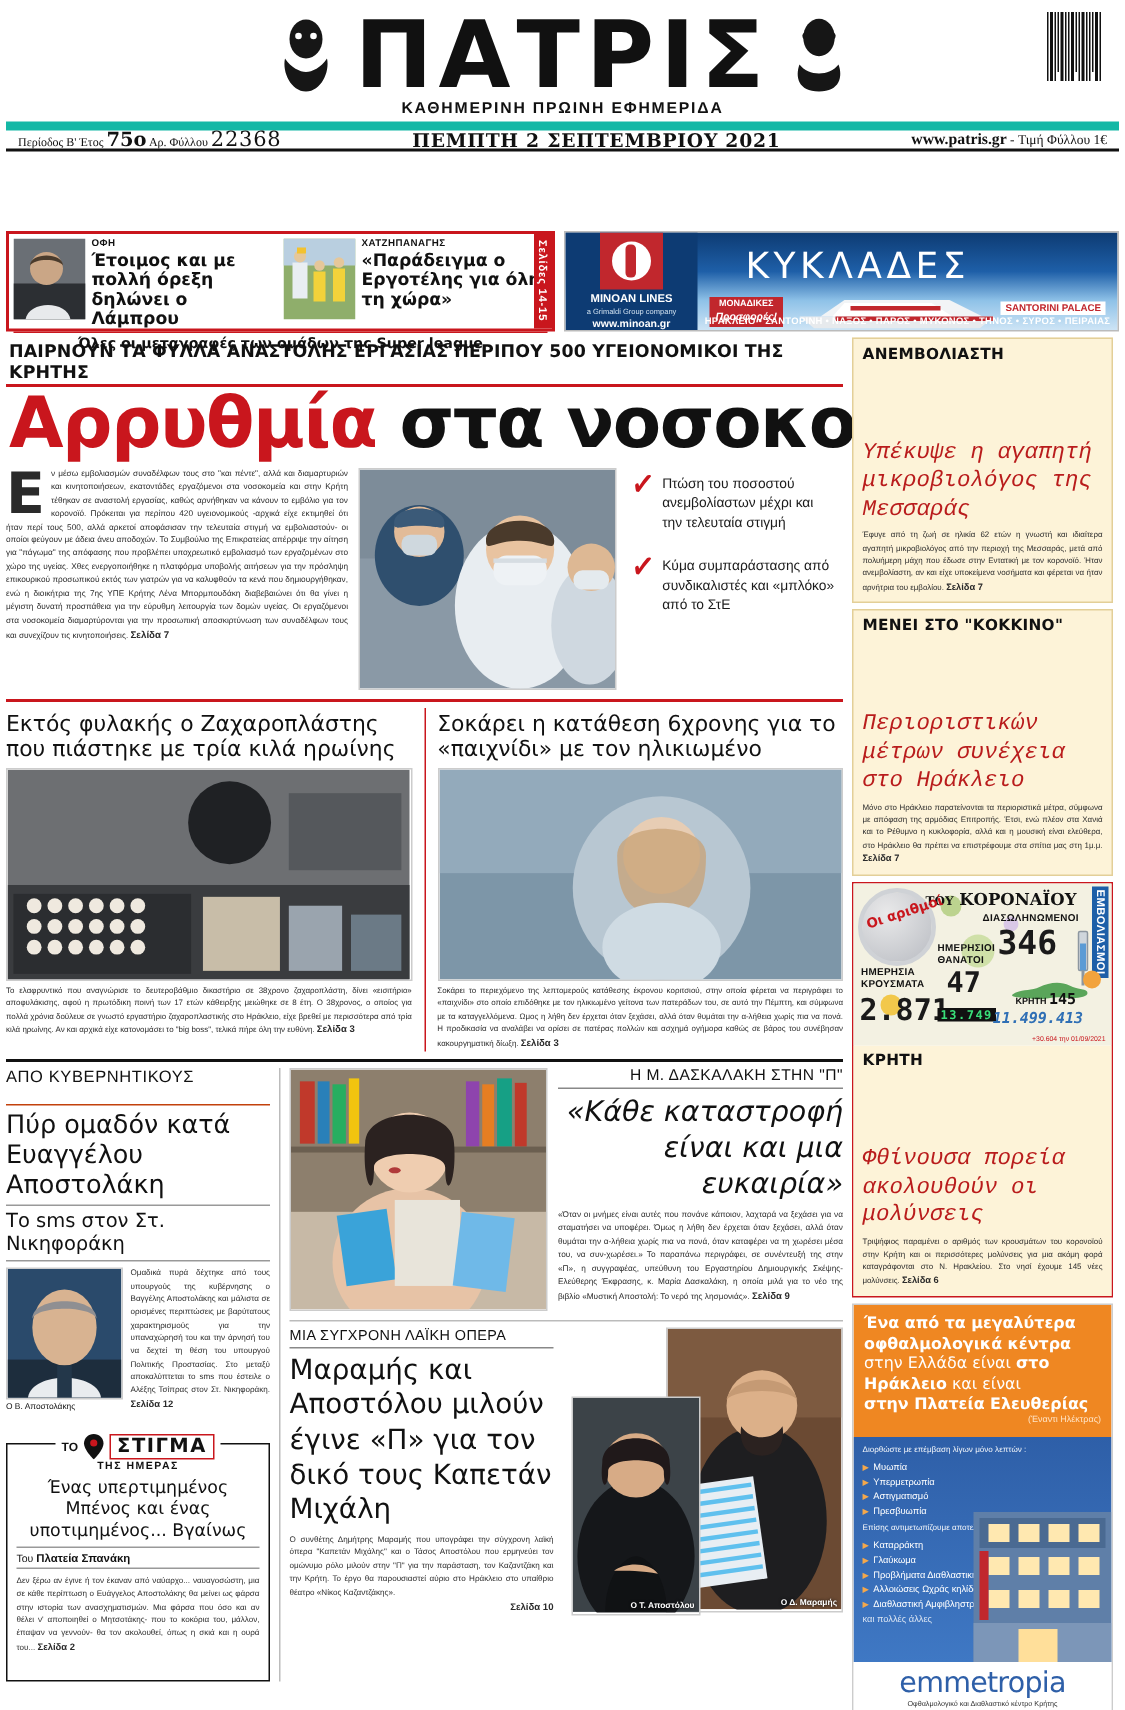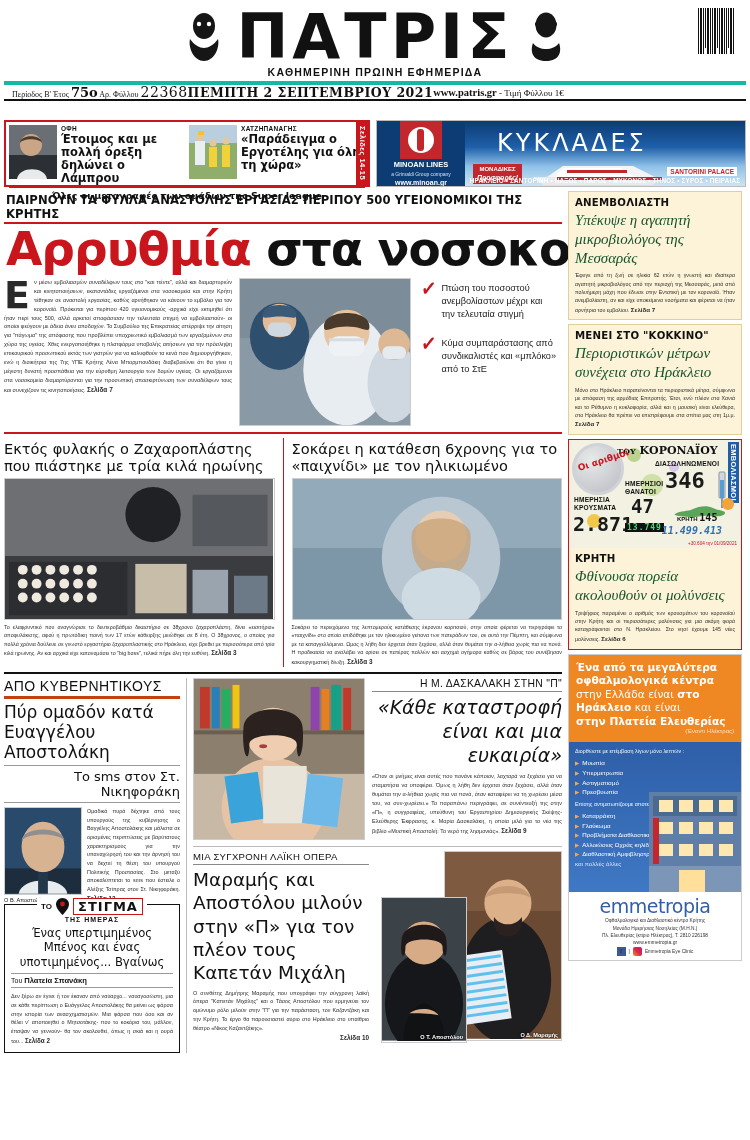--- a/index.html
+++ b/index.html
@@ -31,33 +31,33 @@
     margin-top: -4px;
   }
   .portrait { width: 44px; height: 56px; position: relative; }
   .portrait svg { width: 100%; height: 100%; }
   .barcode { position: absolute; right: 6px; top: 8px; width: 46px; height: 54px; display: flex; gap: 1px; align-items: flex-start; }
   .barcode i { display: block; width: 1px; height: 46px; background: #111; }
   .barcode i.w { width: 2px; }
   .barcode i.s { height: 40px; }
 
   .info-bar {
-    display: flex; align-items: center; 
-    border-top: 4px solid #14b8a6; border-bottom: 2px solid #111;
-    height: 20px; padding: 0 8px; margin: 3px 4px 14px 4px;
+    display: flex; align-items: center; justify-content: space-between;
+    border-top: 6px solid #14b8a6; border-bottom: 2px solid #111;
+    height: 20px; padding: 0 8px; margin: 3px 4px 0 4px;
   }
   .info-left { font-size: 8px; font-family: "Liberation Serif", serif; }
   .info-left b { font-size: 13px; font-family: "DejaVu Serif", serif; }
   .info-left .issue { font-size: 14px; font-family: "DejaVu Serif", serif; letter-spacing: .5px; }
   .info-center { font-family: "DejaVu Serif", serif; font-weight: 700; font-size: 12.5px; letter-spacing: .5px; }
   .info-right { font-size: 9px; font-family: "Liberation Serif", serif; }
   .info-right b { font-size: 10.5px; }
 
   
-  .top-banners { display: flex; gap: 6px; padding: 5px 4px 0 4px; height: 72px; }
+  .top-banners { display: flex; gap: 6px; padding: 5px 4px 0 4px; height: 72px; margin-top: 48px; }
   .sports-box {
     flex: 0 0 366px; border: 2px solid #c9161d; background: #fff; position: relative;
     display: flex; flex-direction: column; padding: 3px;
   }
   .sports-top { display: flex; flex: 1; gap: 4px; }
   .sports-item { display: flex; gap: 4px; flex: 1; }
   .sports-photo { width: 48px; height: 54px; flex: 0 0 48px; }
   .sports-txt { flex: 1; }
   .sports-kicker { font-size: 6.5px; font-weight: 700; letter-spacing: .3px; margin-bottom: 1px; }
   .sports-head { font-size: 11.5px; font-weight: 700; line-height: 1.12; font-family: "DejaVu Sans", sans-serif; }
@@ -115,30 +115,30 @@
   .sub-photo { height: 142px; border: 1px solid #ccc; overflow: hidden; position: relative; }
   .sub-cap { font-size: 5.3px; line-height: 1.6; text-align: justify; color: #2b2b2b; padding-top: 3px; }
   .sub-cap .pg { font-weight: 700; font-size: 6.4px; }
   .vsep { width: 1px; background: #c9161d; }
 
   
   .lower { display: flex; gap: 6px; margin-top: 5px; border-top: 2px solid #111; padding-top: 4px; }
   .lower-left { width: 176px; }
   .lower-mid { width: 376px; border-left: 1px solid #bbb; padding-left: 6px; }
 
-  .gov-kicker { font-size: 14px; letter-spacing: .4px; border-bottom: 3px solid #c2410c; padding-bottom: 2px; }
+  .gov-kicker { font-size: 11px; letter-spacing: .4px; border-bottom: 1px solid #c2410c; padding-bottom: 12px; }
   .gov-head { font-family: "DejaVu Sans", sans-serif; font-size: 17px; line-height: 1.18; padding: 3px 0 3px; }
-  .gov-sub { font-family: "DejaVu Sans", sans-serif; font-size: 13px; border-top: 1px solid #999; border-bottom: 1px solid #999; padding: 3px 0; margin-bottom: 4px; text-align: right; }
+  .gov-sub { font-family: "DejaVu Sans", sans-serif; font-size: 13px; border-top: 1px solid #999; border-bottom: 1px solid #999; padding: 3px 0; margin-bottom: 4px; }
   .gov-body { display: flex; gap: 5px; }
   .gov-photo { width: 78px; height: 88px; border: 1px solid #ccc; overflow: hidden; position: relative; }
   .gov-text { flex: 1; font-size: 5.4px; line-height: 1.6; text-align: justify; color: #2b2b2b; }
   .gov-cap { font-size: 5.6px; margin-top: 2px; }
   .gov-pg { font-weight: 700; font-size: 6.3px; }
 
-  .stigma-box { border: 1px solid #111; margin-top: 0; padding: 5px 6px 6px; position: relative; }
+  .stigma-box { border: 1px solid #111; margin-top: 20px; padding: 5px 6px 16px; position: relative; }
   .stigma-top { display: flex; align-items: center; justify-content: center; gap: 3px; margin-top: -12px; background: #fff; width: fit-content; margin-left: auto; margin-right: auto; padding: 0 4px;}
   .stigma-to { font-size: 8px; font-weight: 700; }
   .pin { width: 15px; height: 17px; position: relative; }
   .stigma-word { border: 1.6px solid #c9161d; color: #111; font-family: "DejaVu Sans", sans-serif; font-weight: 700; font-size: 13px; letter-spacing: 1px; padding: 0 4px; }
   .stigma-day { text-align: center; font-size: 7px; font-weight: 700; letter-spacing: 1px; margin-top: 1px;}
   .stigma-head { text-align: center; font-family: "DejaVu Sans", sans-serif; font-size: 11.6px; line-height: 1.25; padding: 3px 2px 4px; }
   .stigma-by { font-size: 7px; border-top: 1px solid #999; border-bottom: 1px solid #999; padding: 2px 0; }
   .stigma-by b { font-size: 7.6px; }
   .stigma-text { font-size: 5.4px; line-height: 1.62; text-align: justify; padding-top: 4px; color: #2b2b2b; }
 
@@ -159,21 +159,21 @@
   .opera-pg { font-weight: 700; font-size: 6.4px; text-align: right; display: block; margin-top: 1px;}
   .opera-photos { flex: 1; position: relative; height: 196px; }
   .op-photo-b { position: absolute; right: 0; top: 0; width: 118px; height: 190px; border: 1px solid #ccc; overflow: hidden; }
   .op-photo-a { position: absolute; left: 6px; top: 46px; width: 86px; height: 146px; border: 1px solid #ccc; overflow: hidden; z-index: 2;}
   .op-cap { position: absolute; bottom: 2px; right: 3px; color: #fff; font-size: 5.6px; font-weight: 700; text-shadow: 0 0 2px #000;}
 
   
   .side-card { background: #fdf3d8; border: 1px solid #e3cf98; padding: 5px 6px; }
   .side-card + .side-card { margin-top: 4px; }
   .side-kicker { font-family: "DejaVu Sans", sans-serif; font-weight: 700; font-size: 10.2px; letter-spacing: .2px; }
-  .side-head { font-family: Liberation Serif, serif; font-style: italic; font-size: 15px; line-height: 1.25; color: #14532d; padding: 3px 0 4px; }
+  .side-head { font-family: Liberation Mono, monospace; font-style: italic; font-size: 15px; line-height: 1.25; color: #b91c1c; padding: 3px 0 4px; margin-top: 48px; }
   .side-text { font-size: 5.3px; line-height: 1.58; text-align: justify; color: #2b2b2b; }
   .side-text .pg { font-weight: 700; font-size: 6.2px; }
 
   .covid-box { border: 1px solid #c9161d; margin-top: 4px; }
   .covid-graphic { position: relative; height: 108px; background: #f3f1e2; overflow: hidden; }
   .cv-title { position: absolute; left: 48px; top: 4px; font-family: "DejaVu Serif", serif; font-weight: 700; font-size: 11px; }
   .cv-title .sm { font-size: 8px; }
   .cv-vert { position: absolute; right: 2px; top: 2px; writing-mode: vertical-rl; background: #1d5fa8; color: #fff; font-size: 7.5px; font-weight: 700; padding: 2px 1px; letter-spacing: .3px;}
   .cv-lens { position: absolute; left: 3px; top: 3px; width: 52px; height: 52px; border-radius: 50%; background: radial-gradient(circle at 35% 30%, #e9e9ea, #b9bcc2); border: 3px solid #cfd2d6; }
   .cv-lens-txt { position: absolute; left: 8px; top: 16px; color: #c9161d; font-family: "DejaVu Sans", sans-serif; font-weight: 700; font-size: 9px; transform: rotate(-18deg); line-height: 1; }
@@ -544,21 +544,21 @@
               <div class="feat-text">
                 <span>«Όταν οι μνήμες είναι αυτές που πονάνε κάποιον, λαχταρά να ξεχάσει για να σταματήσει να υποφέρει. Όμως η λήθη δεν έρχεται όταν ξεχάσει, αλλά όταν θυμάται την α-λήθεια χωρίς πια να πονά, όταν καταφέρει να τη χωρέσει μέσα του, να συν-χωρέσει.» Το παραπάνω περιγράφει, σε συνέντευξή της στην «Π», η συγγραφέας, υπεύθυνη του Εργαστηρίου Δημιουργικής Σκέψης-Ελεύθερης Έκφρασης, κ. Μαρία Δασκαλάκη, η οποία μιλά για το νέο της βιβλίο «Μυστική Αποστολή: Το νερό της λησμονιάς».</span>
                 <span class="pg">Σελίδα 9</span>
               </div>
             </div>
           </div>
 
           <div class="opera">
             <div class="opera-left">
               <div class="opera-kicker">ΜΙΑ ΣΥΓΧΡΟΝΗ ΛΑΪΚΗ ΟΠΕΡΑ</div>
-              <div class="opera-head">Μαραμής και Αποστόλου μιλούν στην «Π» για τον πλέον τους Καπετάν Μιχάλη</div>
+              <div class="opera-head">Μαραμής και Αποστόλου μιλούν έγινε «Π» για τον δικό τους Καπετάν Μιχάλη</div>
               <div class="opera-text">
                 <span>Ο συνθέτης Δημήτρης Μαραμής που  υπογράφει την σύγχρονη λαϊκή όπερα "Καπετάν Μιχάλης" και ο Τάσος Αποστόλου που ερμηνεύει τον ομώνυμο ρόλο μιλούν στην "Π" για την παράσταση, τον Καζαντζάκη και την Κρήτη. Το έργο θα παρουσιαστεί αύριο στο Ηράκλειο στο υπαίθριο θέατρο «Νίκος Καζαντζάκης».</span>
                 <span class="opera-pg">Σελίδα 10</span>
               </div>
             </div>
             <div class="opera-photos">
               <div class="op-photo-b">
                 <svg class="ph" viewBox="0 0 118 190" preserveAspectRatio="none">
                   <rect width="118" height="190" fill="#6b4a33"></rect>
                   <rect x="0" y="0" width="118" height="60" fill="#7d5a40"></rect>

